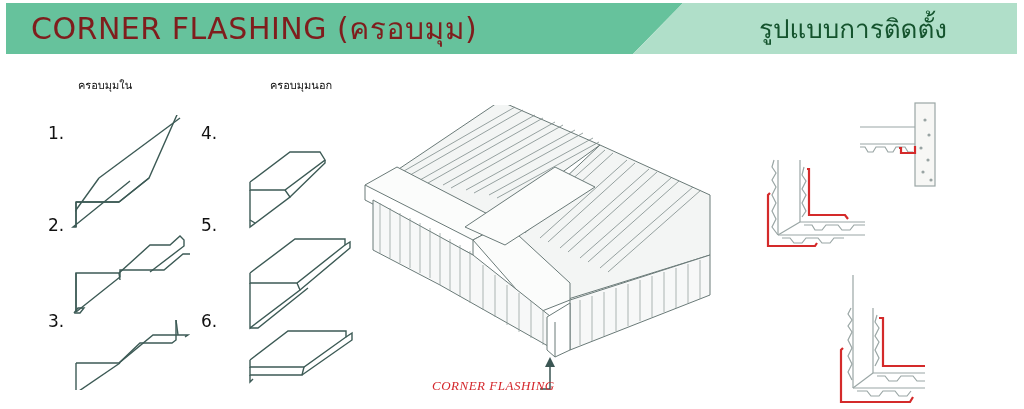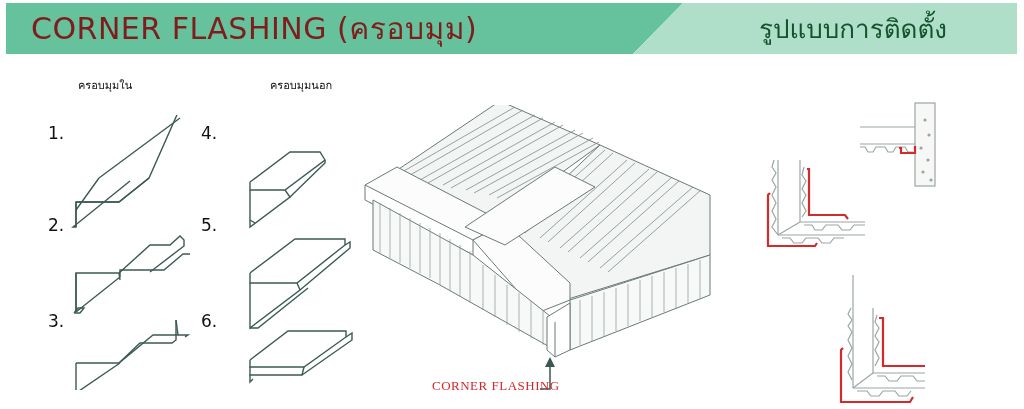--- a/index.html
+++ b/index.html
@@ -4,21 +4,21 @@
 <style>
   html,body{margin:0;padding:0;background:#fff;}
   body{width:1024px;height:409px;position:relative;overflow:hidden;font-family:"DejaVu Sans",sans-serif;}
   .header{position:absolute;left:6px;top:3px;width:1011px;height:51px;}
   .header svg{position:absolute;left:0;top:0;}
   .title-left{position:absolute;left:25px;top:4px;font-size:30px;color:#7f1d1d;line-height:44px;letter-spacing:0.5px;font-family:"DejaVu Sans",sans-serif;}
   .title-right{position:absolute;right:70px;top:4px;font-size:26px;color:#14532d;line-height:44px;}
   .col-label{position:absolute;font-size:11px;color:#111;}
   .num{position:absolute;font-size:17px;color:#111;}
   .fig{position:absolute;}
-  .callout{position:absolute;left:432px;top:378px;font-family:"Liberation Serif",serif;font-size:13px;color:#d4262b;letter-spacing:0.5px;}
+  .callout{position:absolute;left:432px;top:378px;font-family:"Liberation Serif",serif;font-size:13px;color:#d4262b;letter-spacing:0.5px;font-style:italic;}
 </style>
 </head>
 <body>
 
 <div class="header">
   <svg width="1011" height="51">
     <polygon points="0,0 677,0 627,51 0,51" fill="#66c29c"></polygon>
     <polygon points="677,0 1011,0 1011,51 627,51" fill="#b0dfc9"></polygon>
   </svg>
   <div class="title-left">CORNER FLASHING (ครอบมุม)</div>

